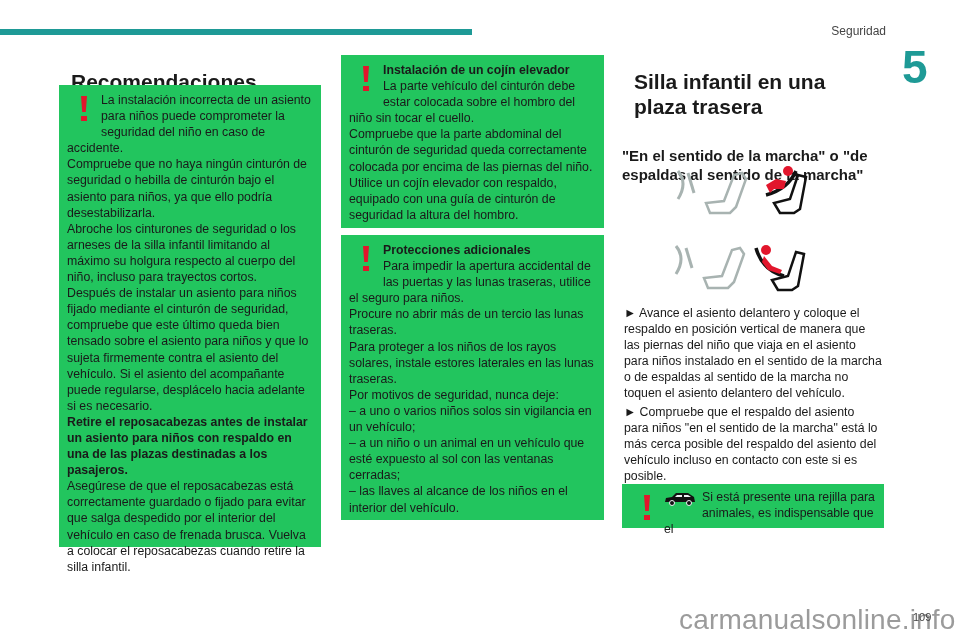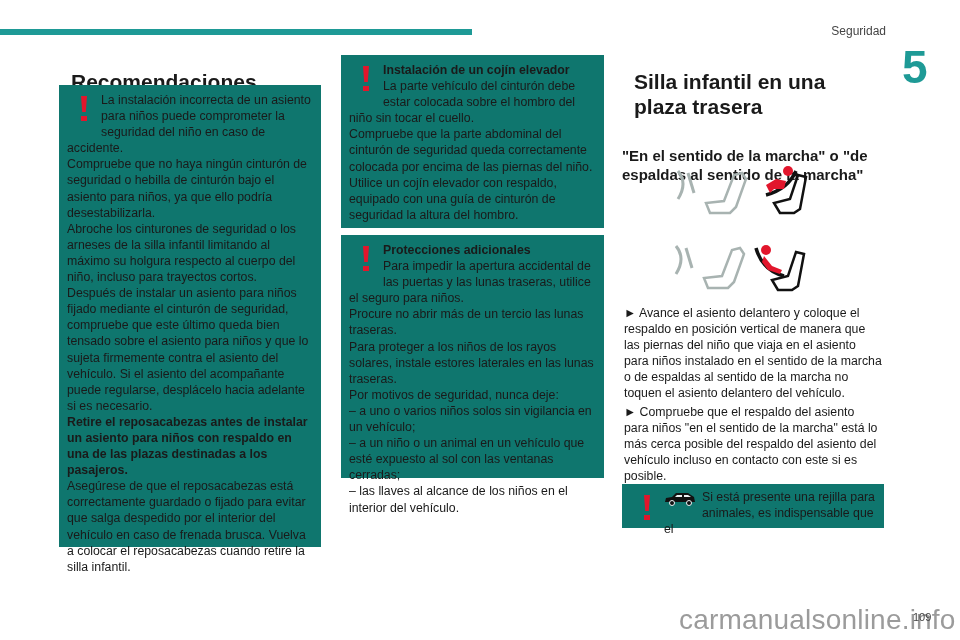--- a/index.html
+++ b/index.html
@@ -4,21 +4,21 @@
 <style>
   html, body { margin:0; padding:0; }
   body { width:960px; height:640px; position:relative; background:#ffffff; overflow:hidden;
          font-family:"Liberation Sans", sans-serif; color:#1a1a1a; }
   .topbar { position:absolute; left:0; top:29px; width:472px; height:6px; background:#1e9a96; }
   .section-name { position:absolute; right:74px; top:24px; font-size:12px; color:#444; }
   .chapter-num { position:absolute; left:902px; top:44px; font-size:46px; font-weight:bold; color:#1e9a96; line-height:1; }
   .col { position:absolute; }
   h1 { margin:12px; font-size:21px; font-weight:bold; line-height:1.2; color:#1a1a1a; }
   h2 { margin:0; font-size:15px; font-weight:bold; line-height:1.25; color:#1a1a1a; }
-  .warn { position:absolute; background:#0f766e; padding:7px 8px 10px 8px; box-sizing:border-box;
+  .warn { position:absolute; background:#22c55e; padding:7px 8px 10px 8px; box-sizing:border-box;
           font-size:12.3px; line-height:16.1px; }
   .warn p { margin:0; }
   .bang { float:left; width:14px; height:30px; margin:4px 10px 0 10px; position:relative; }
   .bang::before { content:""; position:absolute; left:4px; top:0; width:6px; height:16px; background:#e2162c; clip-path:polygon(0 0,100% 0,80% 100%,20% 100%); }
   .bang::after { content:""; position:absolute; left:4px; top:20px; width:6px; height:5px; background:#e2162c; }
   .bold { font-weight:bold; }
   .para { font-size:12.3px; line-height:16.1px; }
   .para p { margin:2px; }
   .footer-num { position:absolute; left:913px; top:611px; font-size:11px; color:#444; }
   .watermark { position:absolute; left:679px; top:604px; font-size:28px; color:#8a8a8a; letter-spacing:0.2px; opacity:0.85; }
@@ -44,21 +44,21 @@
   <p>Asegúrese de que el reposacabezas está correctamente guardado o fijado para evitar que salga despedido por el interior del vehículo en caso de frenada brusca. Vuelva a colocar el reposacabezas cuando retire la silla infantil.</p>
 </div>
 
 <div class="warn" style="left:341px; top:55px; width:263px; height:173px;">
   <span class="bang"></span>
   <p class="bold">Instalación de un cojín elevador</p>
   <p>La parte vehículo del cinturón debe estar colocada sobre el hombro del niño sin tocar el cuello.</p>
   <p>Compruebe que la parte abdominal del cinturón de seguridad queda correctamente colocada por encima de las piernas del niño.</p>
   <p>Utilice un cojín elevador con respaldo, equipado con una guía de cinturón de seguridad la altura del hombro.</p>
 </div>
-<div class="warn" style="left:341px; top:235px; width:263px; height:243px;">
+<div class="warn" style="left:341px; top:235px; width:263px; height:285px;">
   <span class="bang"></span>
   <p class="bold">Protecciones adicionales</p>
   <p>Para impedir la apertura accidental de las puertas y las lunas traseras, utilice el seguro para niños.</p>
   <p>Procure no abrir más de un tercio las lunas traseras.</p>
   <p>Para proteger a los niños de los rayos solares, instale estores laterales en las lunas traseras.</p>
   <p>Por motivos de seguridad, nunca deje:</p>
   <p>–  a uno o varios niños solos sin vigilancia en un vehículo;</p>
   <p>–  a un niño o un animal en un vehículo que esté expuesto al sol con las ventanas cerradas;</p>
   <p>–  las llaves al alcance de los niños en el interior del vehículo.</p>
 </div>

